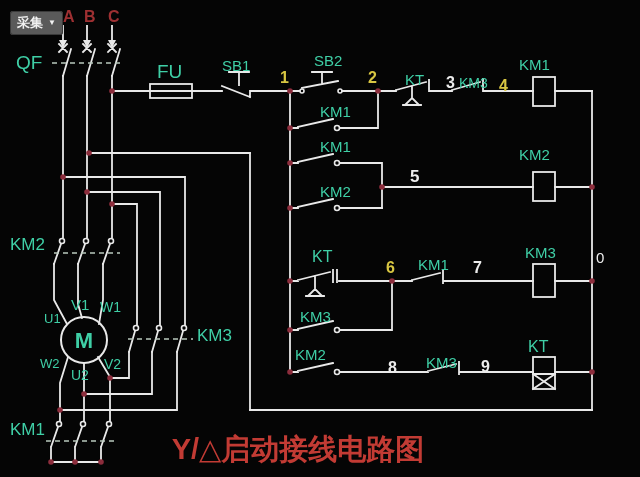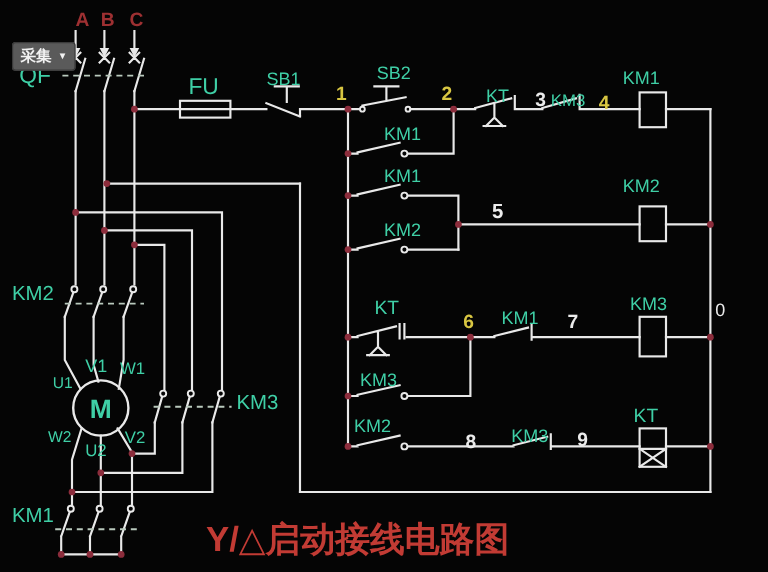--- a/index.html
+++ b/index.html
@@ -10,21 +10,21 @@
   .w2{stroke:var(--wire);stroke-width:2;fill:none;}
   .d{stroke:var(--dash);stroke-width:1.6;fill:none;stroke-dasharray:5 4;}
   .ah{fill:var(--wire);stroke:none;}
   .nd{fill:var(--node);stroke:none;}
   .cc{stroke:var(--wire);stroke-width:1.6;fill:var(--bg);}
   .coil{stroke:var(--wire);stroke-width:1.8;fill:none;}
   text{font-family:"Liberation Sans","DejaVu Sans",sans-serif;}
   #capture-badge{position:absolute;left:10px;top:11px;width:53px;height:24px;
     background:var(--badge_bg);color:var(--badge_text);border-radius:3px;
     display:flex;align-items:center;justify-content:center;gap:5px;
-    font-size:13px;font-weight:bold;box-shadow:0 0 0 1px #3a3a3a inset;cursor:pointer;margin-top:24px;}
+    font-size:13px;font-weight:bold;box-shadow:0 0 0 1px #3a3a3a inset;cursor:pointer;}
   #capture-badge .caret{font-size:8px;line-height:1;}
 </style>
 </head>
 <body>
 
 <div id="stage" style="--bg: #050505; --wire: #e9e9e9; --dash: #b9c9bd; --node: #8c2d3c; --teal: #3fcfa6; --yellow: #d8c642; --white: #ececec; --red_dim: #9e3032; --red_title: #c23b34; --badge_bg: #5a5a5a; --badge_text: #f2f2f2;">
 
   <svg width="640" height="477" viewBox="0 0 640 477">
 
     <g>

